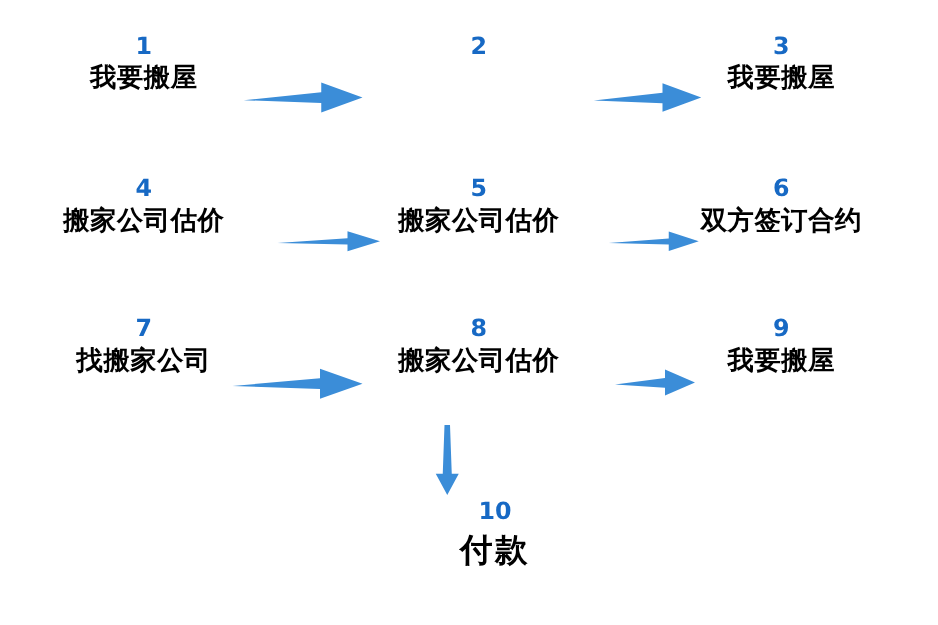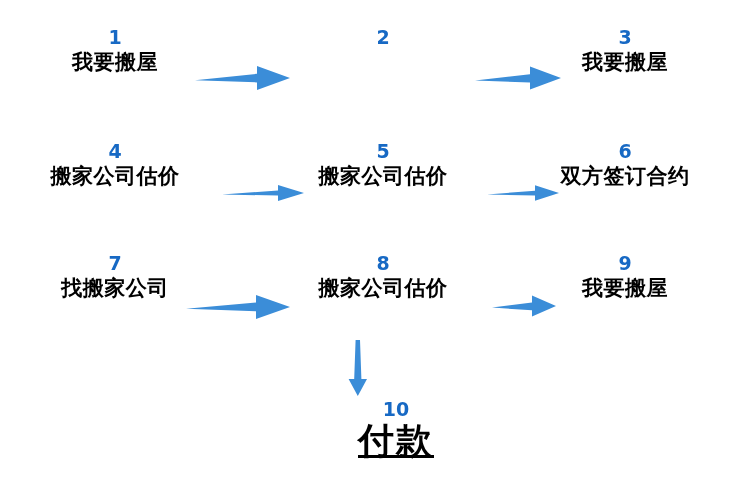--- a/index.html
+++ b/index.html
@@ -37,24 +37,23 @@
   }
   .step-label {
     display: block;
     font-weight: bold;
     font-size: 21px;
     line-height: 28px;
     color: #000000;
     letter-spacing: 0.5px;
   }
   .step-final .step-label {
-    font-size: 36px;
+    font-size: 26px;
     line-height: 42px;
     letter-spacing: 2px;
-    text-decoration: underline;
   }
   .arrow {
     position: absolute;
   }
   .arrow svg {
     display: block;
     overflow: visible;
   }
   
   .r1 { top: 26px; }

